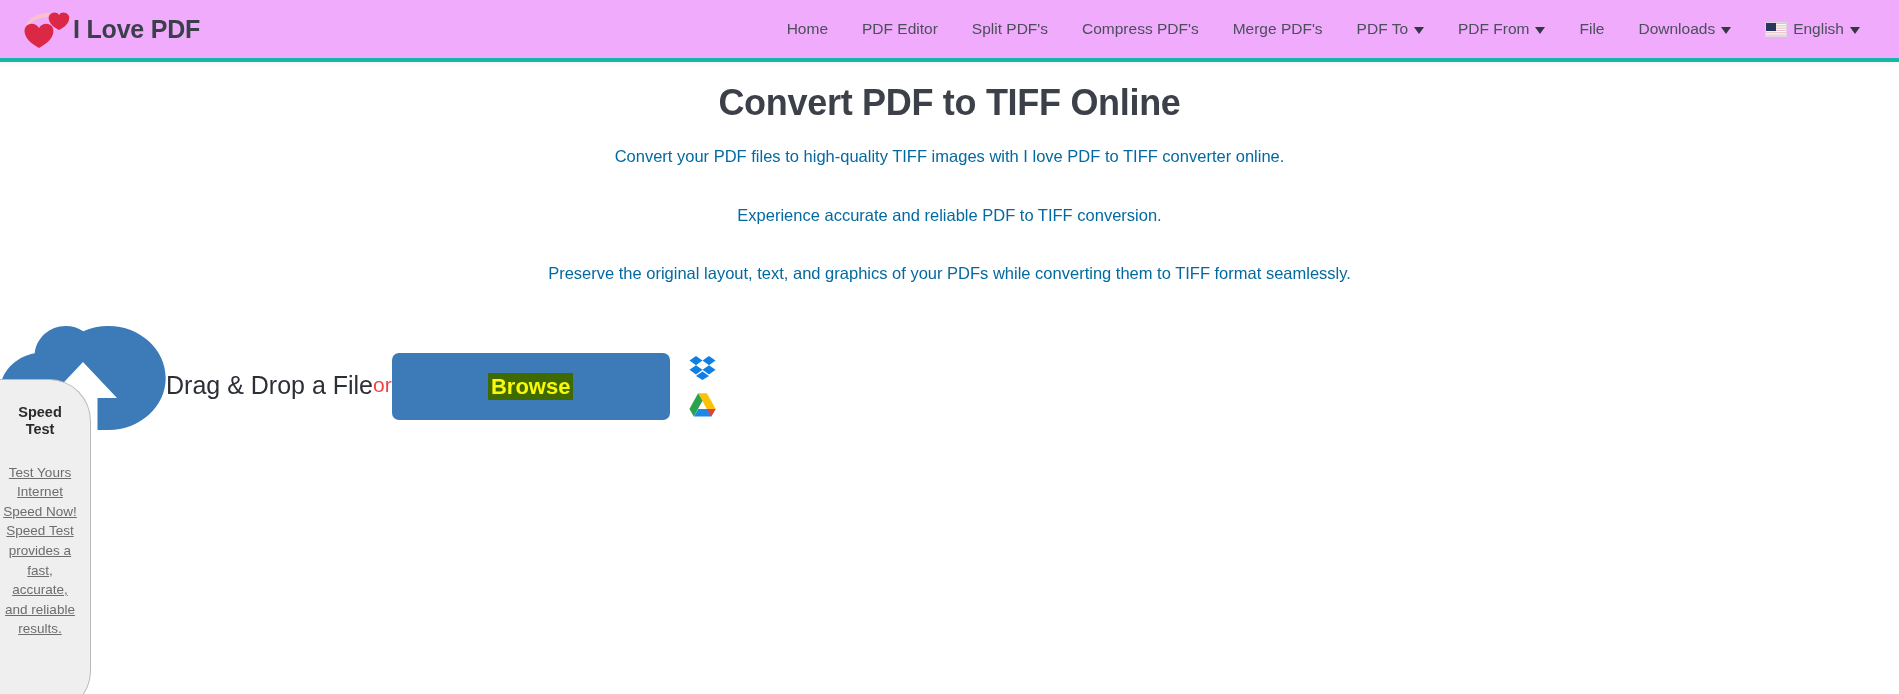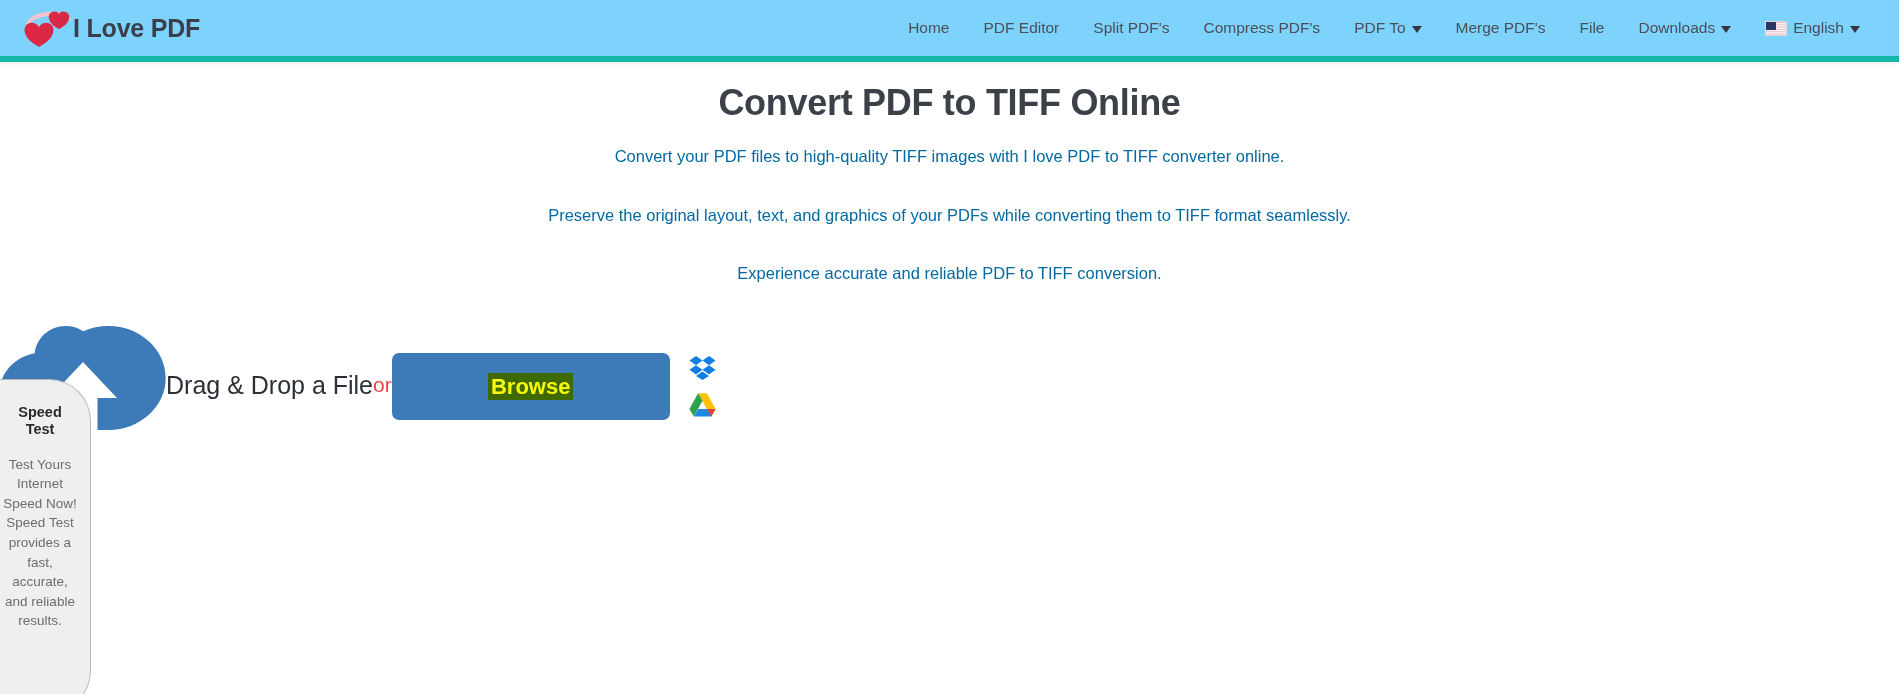--- a/index.html
+++ b/index.html
@@ -10,22 +10,22 @@
     background: #ffffff;
     font-family: "Liberation Sans", sans-serif;
   }
 
   
   .header {
     position: absolute;
     top: 0; left: 0;
     width: 1899px;
     height: 62px;
-    background: #7dd3fc;
-    border-bottom: 6px solid #14b8a6;
+    background: #f0abfc;
+    border-bottom: 4px solid #14b8a6;
     box-shadow: 0 2px 4px rgba(0,0,0,0.045);
     display: flex;
     align-items: center;
     z-index: 20;
   }
   .brand {
     display: flex;
     align-items: center;
     margin-left: 20px;
     text-decoration: none;
@@ -182,24 +182,25 @@
     text-align: center;
     z-index: 15;
   }
   .speedtest-title {
     font-size: 14.5px;
     font-weight: bold;
     color: #2b2b2b;
     line-height: 1.2;
   }
   .speedtest-body {
-    margin-top: 16px;
+    margin-top: 24px;
     font-size: 13.5px;
     color: #6d6d6d;
     line-height: 1.45;
+    text-decoration: underline;
   }
 </style>
 </head>
 <body>
 
 <div class="header">
 
   <div class="brand">
     <span class="brand-logo">
       <svg viewBox="0 0 56 40" width="56" height="40" aria-hidden="true">
@@ -223,28 +224,32 @@
 
     <a class="nav-item">
       <span>Split PDF's</span>
     </a>
 
     <a class="nav-item">
       <span>Compress PDF's</span>
     </a>
 
     <a class="nav-item">
+      <span>Merge PDF's</span>
+    </a>
+
+    <a class="nav-item">
       <span>PDF To</span>
       <span class="caret"></span>
     </a>
 
     <a class="nav-item">
-      <span>Merge PDF's</span>
-    </a>
-
+      <span>PDF From</span>
+      <span class="caret"></span>
+    </a>
 
     <a class="nav-item">
       <span>File</span>
     </a>
 
     <a class="nav-item">
       <span>Downloads</span>
       <span class="caret"></span>
     </a>
 
@@ -269,22 +274,22 @@
     </a>
 
   </nav>
 </div>
 
 <div class="main">
 
   <h1 class="page-title">Convert PDF to TIFF Online</h1>
 
   <p class="lead l1">Convert your PDF files to high-quality TIFF images with I love PDF to TIFF converter online.</p>
+  <p class="lead l3">Experience accurate and reliable PDF to TIFF conversion.</p>
   <p class="lead l2">Preserve the original layout, text, and graphics of your PDFs while converting them to TIFF format seamlessly.</p>
-  <p class="lead l3">Experience accurate and reliable PDF to TIFF conversion.</p>
 
   <div class="dropzone">
 
     <span class="cloud-icon">
       <svg viewBox="0 0 166 104" width="166" height="104" aria-hidden="true">
         <path d="M44 104 C19.7 104, 0 86.6, 0 65.2 C0 46.6, 14.9 31, 34.7 27.3
                  C36.3 11.9, 49.6 0, 65.7 0 C72.2 0, 78.2 1.9, 83.2 5.2
                  C90.9 1.9, 99.4 0, 108.4 0 C140 0, 165.7 23.3, 165.7 52
                  C165.7 80.7, 140 104, 108.4 104 Z" fill="#3d7ab8"></path>
         <path d="M83 36 L117 72 L97.5 72 L97.5 104 L68.5 104 L68.5 72 L49 72 Z" fill="#ffffff"></path>

